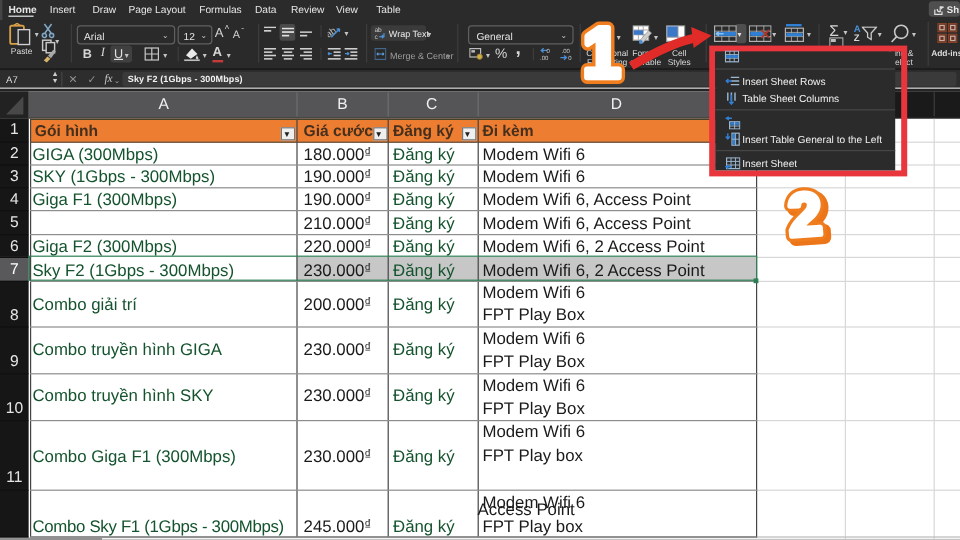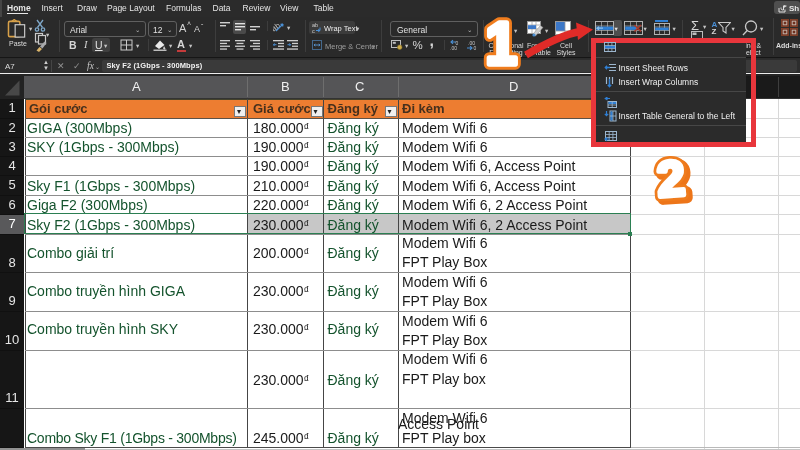--- a/index.html
+++ b/index.html
@@ -391,21 +391,21 @@
     <div class="gl-h" style="left:630px;top:120.7px;width:170px;"></div>
     <div class="gl-h" style="left:630px;top:140px;width:170px;"></div>
     <div class="gl-h" style="left:630px;top:159.5px;width:170px;"></div>
     <div class="gl-h" style="left:630px;top:198px;width:170px;"></div>
     <div class="gl-h" style="left:630px;top:236.5px;width:170px;"></div>
     <div class="gl-h" style="left:630px;top:275.5px;width:170px;"></div>
     <div class="gl-h" style="left:630px;top:333.5px;width:170px;"></div>
     <div class="gl-h" style="left:630px;top:372.5px;width:170px;background:#b9b9b9;"></div>
 
     <div class="abs" style="left:24.5px;top:25px;width:605.5px;height:18.5px;background:#ed7d31;border-top:1px solid #44422a;"></div>
-    <div class="cell" style="left:29px;top:25px;height:18.5px;line-height:19.5px;font-weight:bold;font-size:13px;color:#46301d;">Gói cước</div>
+    <div class="cell" style="left:29px;top:25px;height:18.5px;line-height:19.5px;font-weight:bold;font-size:13px;color:#46301d;">Gói hình</div>
     <div class="cell" style="left:253px;top:25px;height:32px;line-height:19.5px;font-weight:bold;font-size:13px;color:#46301d;">Giá cước</div>
     <div class="cell" style="left:327.5px;top:25px;height:18.5px;line-height:19.5px;font-weight:bold;font-size:13px;color:#46301d;">Đăng ký</div>
     <div class="cell" style="left:402px;top:25px;height:32px;line-height:19.5px;font-weight:bold;font-size:13px;color:#46301d;">Đi kèm</div>
     <div class="abs" style="left:234px;top:32px;width:12px;height:11px;background:#efefef;border:0.5px solid #777;box-sizing:border-box;">
         <span style="position:absolute;left:2px;top:-0.5px;font-size:8px;color:#222;">▾</span>
       </div>
     <div class="abs" style="left:310.5px;top:32px;width:12px;height:11px;background:#efefef;border:0.5px solid #777;box-sizing:border-box;">
         <span style="position:absolute;left:2px;top:-0.5px;font-size:8px;color:#222;">▾</span>
       </div>
     <div class="abs" style="left:384.5px;top:32px;width:12px;height:11px;background:#efefef;border:0.5px solid #777;box-sizing:border-box;">
@@ -429,26 +429,27 @@
     <div class="tb-h" style="left:24.5px;top:236.5px;width:606px;"></div>
     <div class="tb-h" style="left:24.5px;top:275.5px;width:606px;"></div>
     <div class="tb-h" style="left:24.5px;top:333.5px;width:606px;"></div>
     <div class="tb-h" style="left:24.5px;top:372.5px;width:606px;background:#4a4a4a;"></div>
 
     <div class="abs" style="left:24px;top:139.2px;width:606.5px;height:20.9px;border:1.5px solid #2b7f52;box-sizing:border-box;"></div>
     <div class="abs" style="left:628px;top:158px;width:3.5px;height:3.5px;background:#2b7f52;"></div>
 
     <div class="cell link" style="left:27px;top:45.6px;">GIGA (300Mbps)</div>
     <div class="cell link" style="left:27px;top:65px;">SKY (1Gbps - 300Mbps)</div>
-    <div class="cell link" style="left:27px;top:103.6px;">Sky F1 (1Gbps - 300Mbps)</div>
+    <div class="cell link" style="left:27px;top:84.3px;">Giga F1 (300Mbps)</div>
     <div class="cell link" style="left:27px;top:122.8px;">Giga F2 (300Mbps)</div>
     <div class="cell link" style="left:27px;top:142.7px;">Sky F2 (1Gbps - 300Mbps)</div>
     <div class="cell link" style="left:27px;top:170.6px;">Combo giải trí</div>
     <div class="cell link" style="left:27px;top:247px;">Combo truyền hình SKY</div>
     <div class="cell link" style="left:27px;top:208.5px;">Combo truyền hình GIGA</div>
+    <div class="cell link" style="left:27px;top:298px;">Combo Giga F1 (300Mbps)</div>
     <div class="cell link" style="left:27px;top:355.5px;letter-spacing:-0.25px;">Combo Sky F1 (1Gbps - 300Mbps)</div>
 
     <div class="cell price" style="left:253px;top:45.6px;">180.000<span class="dd">₫</span></div>
     <div class="cell price" style="left:253px;top:65px;">190.000<span class="dd">₫</span></div>
     <div class="cell price" style="left:253px;top:84.3px;">190.000<span class="dd">₫</span></div>
     <div class="cell price" style="left:253px;top:103.6px;">210.000<span class="dd">₫</span></div>
     <div class="cell price" style="left:253px;top:122.8px;">220.000<span class="dd">₫</span></div>
     <div class="cell price" style="left:253px;top:142.7px;">230.000<span class="dd">₫</span></div>
     <div class="cell price" style="left:253px;top:170.6px;">200.000<span class="dd">₫</span></div>
     <div class="cell price" style="left:253px;top:208.5px;">230.000<span class="dd">₫</span></div>
@@ -497,41 +498,42 @@
     <div class="psep" style="top:14px;"></div>
     <svg class="abs" style="left:8px;top:19.7px;" width="13" height="11" viewBox="0 0 13 11">
       <path d="M5 1.5 H12 M5 4.5 H12 M5 7.5 H12" stroke="#9db7cf" stroke-width="1.2"></path>
       <path d="M6 4.5 H1.5 M3 2.8 L1.3 4.5 L3 6.2" stroke="#2f7fd4" stroke-width="1.3" fill="none"></path>
     </svg>
     <div class="pitem" style="left:23px;top:20px;">Insert Sheet Rows</div>
     <svg class="abs" style="left:8px;top:33.2px;" width="13" height="12" viewBox="0 0 13 12">
       <path d="M2.5 1 V8 M5.5 1 V8 M8.5 1 V8" stroke="#9db7cf" stroke-width="1.2"></path>
       <path d="M5.5 3 V10.5 M3.8 8.8 L5.5 10.7 L7.2 8.8" stroke="#2f7fd4" stroke-width="1.3" fill="none"></path>
     </svg>
-    <div class="pitem" style="left:23px;top:33.5px;">Insert Wrap Columns</div>
+    <div class="pitem" style="left:23px;top:33.5px;">Table Sheet Columns</div>
     <div class="psep" style="top:48px;"></div>
     <svg class="abs" style="left:8px;top:53.7px;" width="13" height="11" viewBox="0 0 13 11">
       <path d="M6 1.5 H1.5 M3.5 0 L1.3 1.5 L3.5 3" stroke="#2f7fd4" stroke-width="1.2" fill="none"></path>
       <rect x="4" y="4.5" width="8.5" height="6" fill="none" stroke="#9db7cf"></rect>
       <rect x="4.5" y="5" width="7.5" height="2" fill="#2f7fd4"></rect>
       <path d="M4 8 H12.5 M8.2 4.5 V10.5" stroke="#9db7cf" stroke-width="0.8"></path>
     </svg>
     <svg class="abs" style="left:8px;top:67.2px;" width="13" height="12" viewBox="0 0 13 12">
       <path d="M2.5 1 V5.5 M0.8 3.8 L2.5 5.7 L4.2 3.8" stroke="#2f7fd4" stroke-width="1.2" fill="none"></path>
       <rect x="6" y="1" width="6" height="10" fill="none" stroke="#9db7cf"></rect>
       <rect x="6.5" y="1.5" width="2.2" height="9" fill="#2f7fd4"></rect>
       <path d="M9 1 V11 M6 6 H12" stroke="#9db7cf" stroke-width="0.8"></path>
     </svg>
     <div class="pitem" style="left:23px;top:67.5px;">Insert Table General to the Left</div>
     <div class="psep" style="top:82px;"></div>
     <svg class="abs" style="left:8px;top:87.7px;" width="13" height="11" viewBox="0 0 13 11">
       <rect x="1.5" y="0.5" width="11" height="9" fill="none" stroke="#9db7cf"></rect>
       <path d="M1.5 3.5 H12.5 M1.5 6.5 H12.5 M5.2 0.5 V9.5 M8.9 0.5 V9.5" stroke="#9db7cf" stroke-width="0.8"></path>
       <path d="M6 8 L1 8 M3 6.5 L1 8 L3 9.8" stroke="#2f7fd4" stroke-width="1.2" fill="none"></path>
     </svg>
+    <div class="pitem" style="left:23px;top:88px;">Insert Sheet</div>
   </div>
   <svg class="abs" style="left:520px;top:18px;" width="90" height="45" viewBox="0 0 90 45">
     <path d="M6 37 C 28 24, 44 16.5, 60 13.5" fill="none" stroke="#e02b28" stroke-width="7.5"></path>
     <polygon points="56,4.5 73,11.5 58,22" fill="#e02b28"></polygon>
   </svg>
   <svg class="abs" style="left:473px;top:8px;" width="70" height="72" viewBox="0 0 70 72">
       <g transform="translate(0.5,0) scale(0.95,1)">
     <text x="13" y="56" font-size="59" font-weight="bold" fill="none" stroke="#f07d1e" stroke-width="11.5" paint-order="stroke" stroke-linejoin="round">1</text>
     <text x="13" y="56" font-size="59" font-weight="bold" fill="#fff" stroke="#fff" stroke-width="5.5" stroke-linejoin="round">1</text>
       </g>

